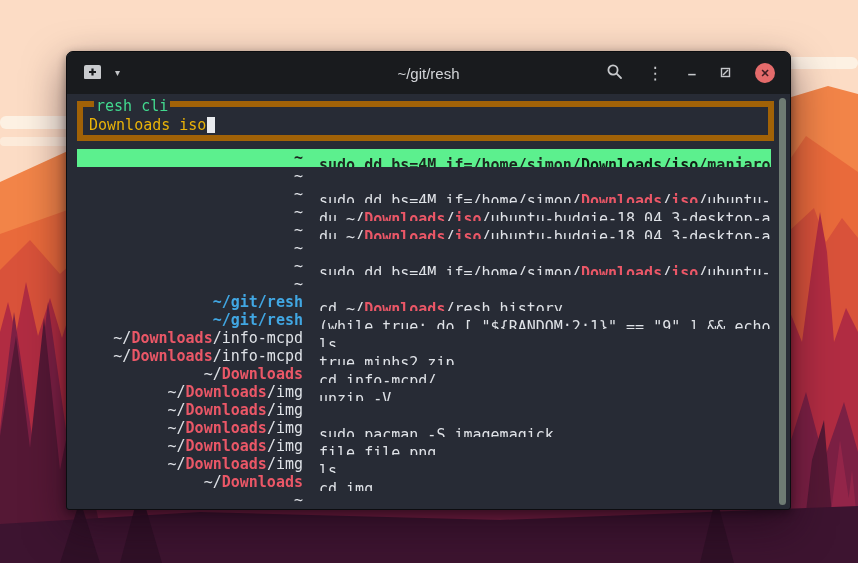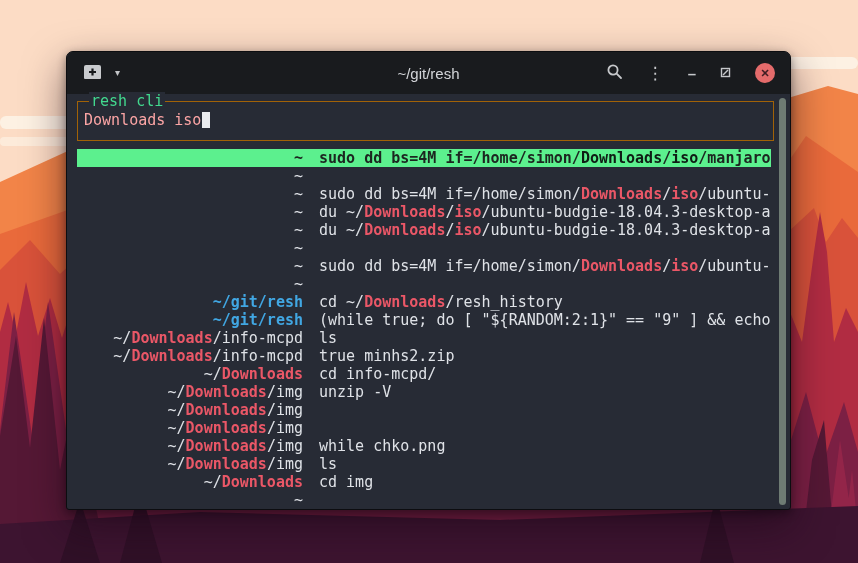--- a/index.html
+++ b/index.html
@@ -29,35 +29,35 @@
   .tb-btn{background:none;border:none;padding:0;cursor:pointer;display:flex;
     align-items:center;justify-content:center;color:#c6c8cb;}
   .glyph-menu{font-size:17px;line-height:1;color:#c6c8cb;letter-spacing:0;}
   .glyph-min{font-size:15px;line-height:1;color:#c6c8cb;font-weight:bold;}
   .close-btn{width:20px;height:20px;border-radius:50%;
     background:var(--close-red,#e46b6b);display:flex;align-items:center;justify-content:center;}
   .close-x{color:#401d22;font-size:11px;font-weight:bold;line-height:1;}
 
   
   .resh-box{position:absolute;left:10px;right:16px;top:49px;height:40px;
-    border:1px solid #a16207;box-sizing:border-box;}
+    border:6px solid #a16207;box-sizing:border-box;}
   .resh-label{position:absolute;top:-10px;left:11px;padding:0 2px;
     background:var(--terminal-bg,#272b35);color:var(--label-green,#42d98f);
     font-size:15px;line-height:19px;}
   .query-line{position:absolute;left:6px;top:9px;font-size:15px;
-    color:#fca5a5;white-space:pre;}
+    color:#eab308;white-space:pre;}
   .cursor{display:inline-block;width:8px;height:16px;background:#e9ebee;
     vertical-align:-3px;margin-left:1px;}
 
   
   .list{position:absolute;left:10px;top:97px;width:694px;}
   .row{display:flex;height:18px;line-height:18px;font-size:15px;
     color:var(--text-light,#dfe2e7);white-space:pre;overflow:hidden;cursor:pointer;}
   .row .loc{width:226px;flex:none;text-align:right;}
-  .row .cmd{flex:none;margin-left:16px;}
+  .row .cmd{flex:none;margin-left:16px;margin-top:7px;}
   .seg-m{color:var(--match-red,#ea5767);font-weight:bold;}
   .seg-b{color:var(--path-blue,#41a7e3);font-weight:bold;}
   .row.hl{background:var(--highlight-green,#5cf08e);color:#1c2620;font-weight:bold;}
   .row.hl .seg-m,.row.hl .seg-b{color:#0f1d14;}
 
   
   .scrollbar{position:absolute;top:46px;bottom:4px;right:3px;width:9px;}
   .thumb{position:absolute;left:1px;top:0;bottom:0;width:7px;border-radius:4px;
     background:var(--scrollbar-thumb,#6e7b73);}
 </style>
@@ -148,22 +148,22 @@
         <div class="row"><span class="loc"><span class="seg-t">~</span></span></div>
         <div class="row"><span class="loc"><span class="seg-t">~</span></span><span class="cmd"><span class="seg-t">sudo dd bs=4M if=/home/simon/</span><span class="seg-m">Downloads</span><span class="seg-t">/</span><span class="seg-m">iso</span><span class="seg-t">/ubuntu-</span></span></div>
         <div class="row"><span class="loc"><span class="seg-t">~</span></span></div>
         <div class="row"><span class="loc"><span class="seg-b">~/git/resh</span></span><span class="cmd"><span class="seg-t">cd ~/</span><span class="seg-m">Downloads</span><span class="seg-t">/resh_history</span></span></div>
         <div class="row"><span class="loc"><span class="seg-b">~/git/resh</span></span><span class="cmd"><span class="seg-t">(while true; do [ "${RANDOM:2:1}" == "9" ] &amp;&amp; echo</span></span></div>
         <div class="row"><span class="loc"><span class="seg-t">~/</span><span class="seg-m">Downloads</span><span class="seg-t">/info-mcpd</span></span><span class="cmd"><span class="seg-t">ls</span></span></div>
         <div class="row"><span class="loc"><span class="seg-t">~/</span><span class="seg-m">Downloads</span><span class="seg-t">/info-mcpd</span></span><span class="cmd"><span class="seg-t">true minhs2.zip</span></span></div>
         <div class="row"><span class="loc"><span class="seg-t">~/</span><span class="seg-m">Downloads</span></span><span class="cmd"><span class="seg-t">cd info-mcpd/</span></span></div>
         <div class="row"><span class="loc"><span class="seg-t">~/</span><span class="seg-m">Downloads</span><span class="seg-t">/img</span></span><span class="cmd"><span class="seg-t">unzip -V</span></span></div>
         <div class="row"><span class="loc"><span class="seg-t">~/</span><span class="seg-m">Downloads</span><span class="seg-t">/img</span></span></div>
-        <div class="row"><span class="loc"><span class="seg-t">~/</span><span class="seg-m">Downloads</span><span class="seg-t">/img</span></span></div>
-        <div class="row"><span class="loc"><span class="seg-t">~/</span><span class="seg-m">Downloads</span><span class="seg-t">/img</span></span><span class="cmd"><span class="seg-t">while chko.png</span></span></div>
+        <div class="row"><span class="loc"><span class="seg-t">~/</span><span class="seg-m">Downloads</span><span class="seg-t">/img</span></span><span class="cmd"><span class="seg-t">sudo pacman -S imagemagick</span></span></div>
+        <div class="row"><span class="loc"><span class="seg-t">~/</span><span class="seg-m">Downloads</span><span class="seg-t">/img</span></span><span class="cmd"><span class="seg-t">file file.png</span></span></div>
         <div class="row"><span class="loc"><span class="seg-t">~/</span><span class="seg-m">Downloads</span><span class="seg-t">/img</span></span><span class="cmd"><span class="seg-t">ls</span></span></div>
         <div class="row"><span class="loc"><span class="seg-t">~/</span><span class="seg-m">Downloads</span></span><span class="cmd"><span class="seg-t">cd img</span></span></div>
         <div class="row"><span class="loc"><span class="seg-t">~</span></span></div>
       </div>
 
     <div class="scrollbar">
       <div class="thumb"></div>
     </div>
 
   </div>

